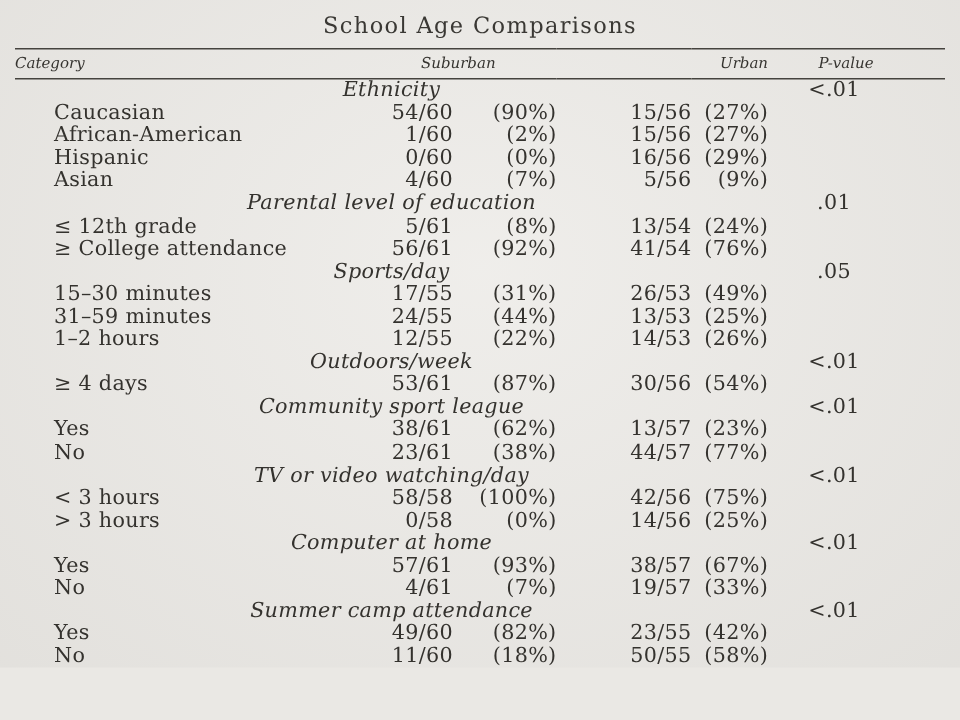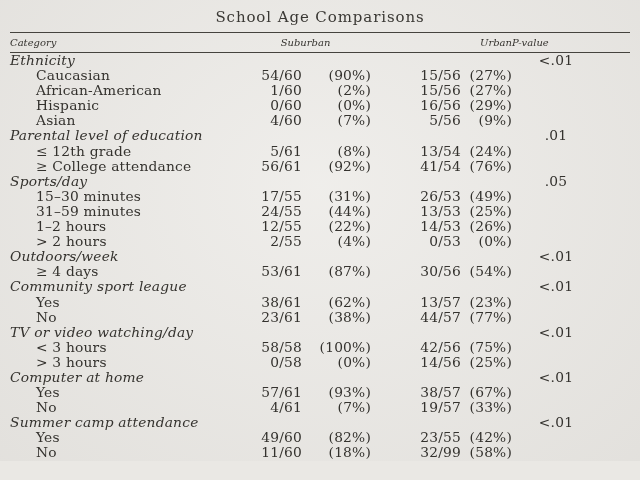--- a/index.html
+++ b/index.html
@@ -34,31 +34,31 @@
     font-size: 10px;
     color: #35332f;
     border-top: 1.6px solid #45433e;
     border-bottom: 1.6px solid #45433e;
     padding: 4px 0 4px 0;
     white-space: nowrap;
   }
   th.h-cat { text-align: left; }
   th.h-sub { text-align: center; }
   th.h-urb { text-align: right; padding-left: 26px; }
-  th.h-p   { text-align: left; padding-right: 14px; }
+  th.h-p   { text-align: center; padding-right: 14px; }
   tbody td {
     font-size: 13.8px;
     line-height: 15.1px;
     height: 15.1px;
     padding: 0;
     white-space: nowrap;
     letter-spacing: 0.2px;
     color: #34322e;
   }
-  td.sec { font-style: italic; text-align: left; }
+  td.sec { font-style: italic; text-align: center; }
   td.cat { text-align: left; padding-left: 26px; }
   td.num { text-align: right; }
   td.p   { text-align: center; padding-right: 30px; }
 </style>
 </head>
 <body>
 
 <div class="page">
   <div class="title">School Age Comparisons</div>
   <table>
@@ -157,28 +157,20 @@
         </tr>
         <tr>
           <td class="cat">1–2 hours</td>
           <td class="num">12/55</td>
           <td class="num">(22%)</td>
           <td class="num">14/53</td>
           <td class="num">(26%)</td>
           <td class="p"></td>
         </tr>
         <tr>
-          <td class="cat">&gt; 2 hours</td>
-          <td class="num">2/55</td>
-          <td class="num">(4%)</td>
-          <td class="num">0/53</td>
-          <td class="num">(0%)</td>
-          <td class="p"></td>
-        </tr>
-        <tr>
           <td class="sec" colspan="5">Outdoors/week</td>
           <td class="p">&lt;.01</td>
         </tr>
         <tr>
           <td class="cat">≥ 4 days</td>
           <td class="num">53/61</td>
           <td class="num">(87%)</td>
           <td class="num">30/56</td>
           <td class="num">(54%)</td>
           <td class="p"></td>
@@ -252,19 +244,19 @@
           <td class="num">49/60</td>
           <td class="num">(82%)</td>
           <td class="num">23/55</td>
           <td class="num">(42%)</td>
           <td class="p"></td>
         </tr>
         <tr>
           <td class="cat">No</td>
           <td class="num">11/60</td>
           <td class="num">(18%)</td>
-          <td class="num">32/99</td>
+          <td class="num">50/55</td>
           <td class="num">(58%)</td>
           <td class="p"></td>
         </tr>
       </tbody>
   </table>
 </div>
 
 </body></html>

